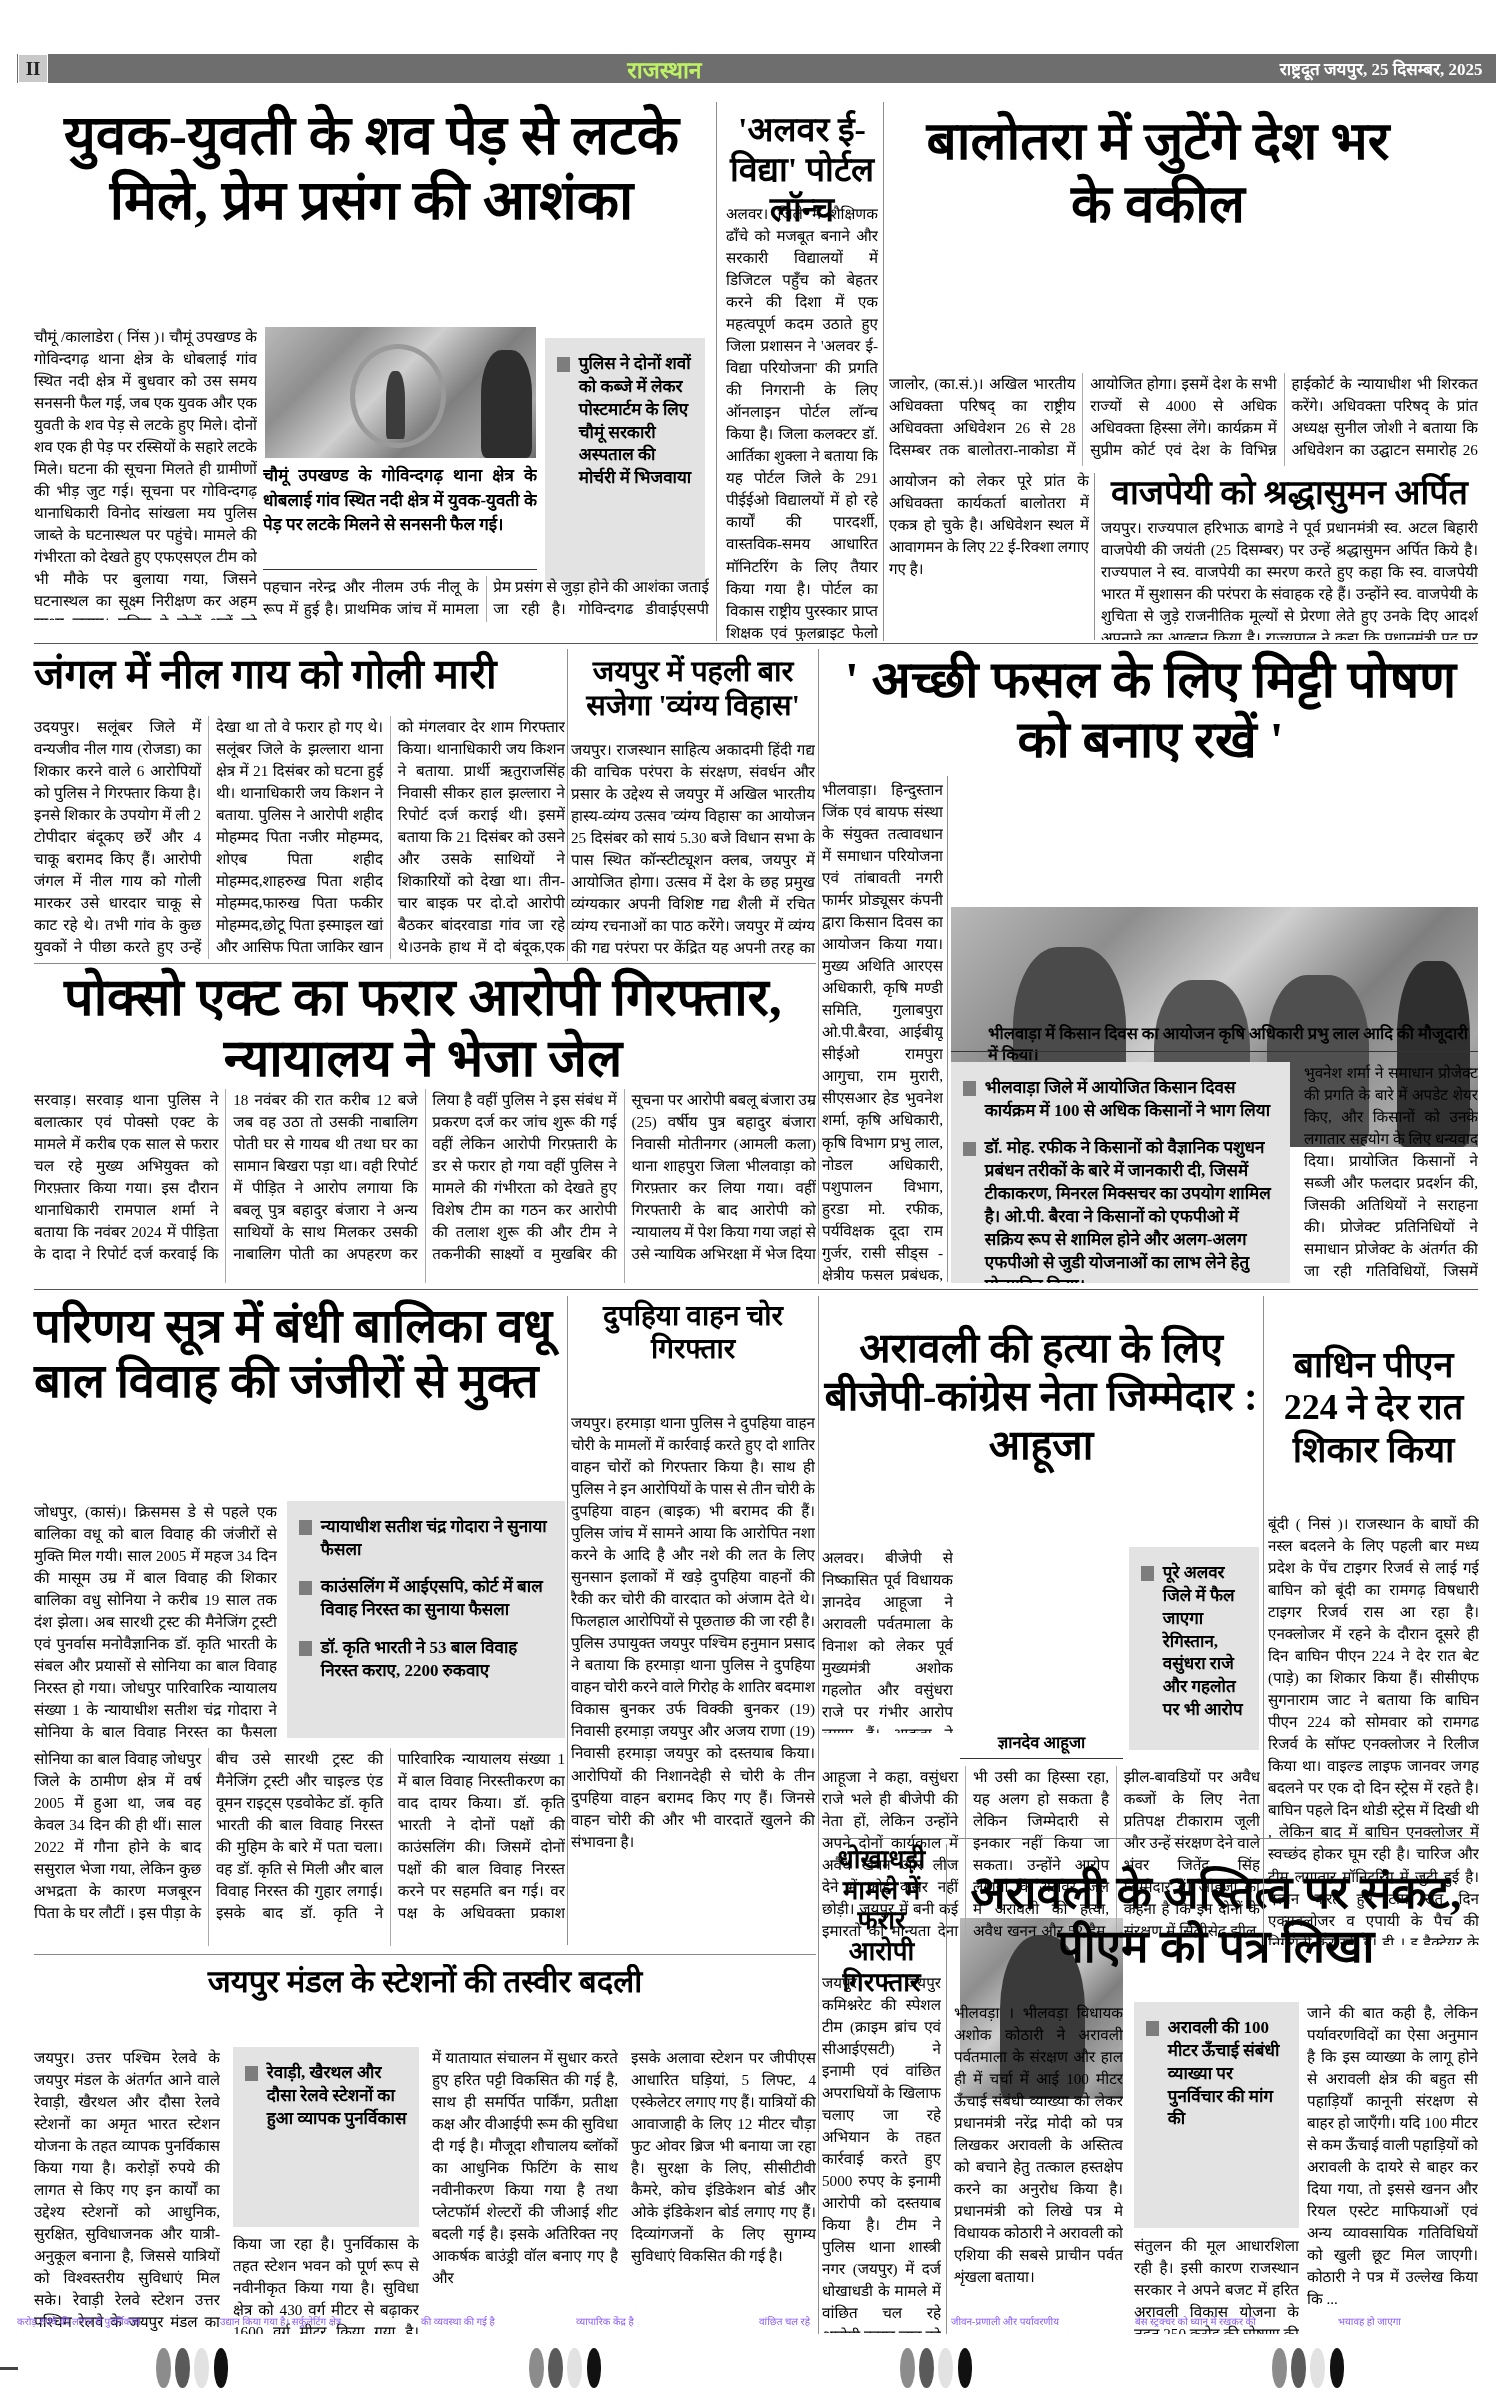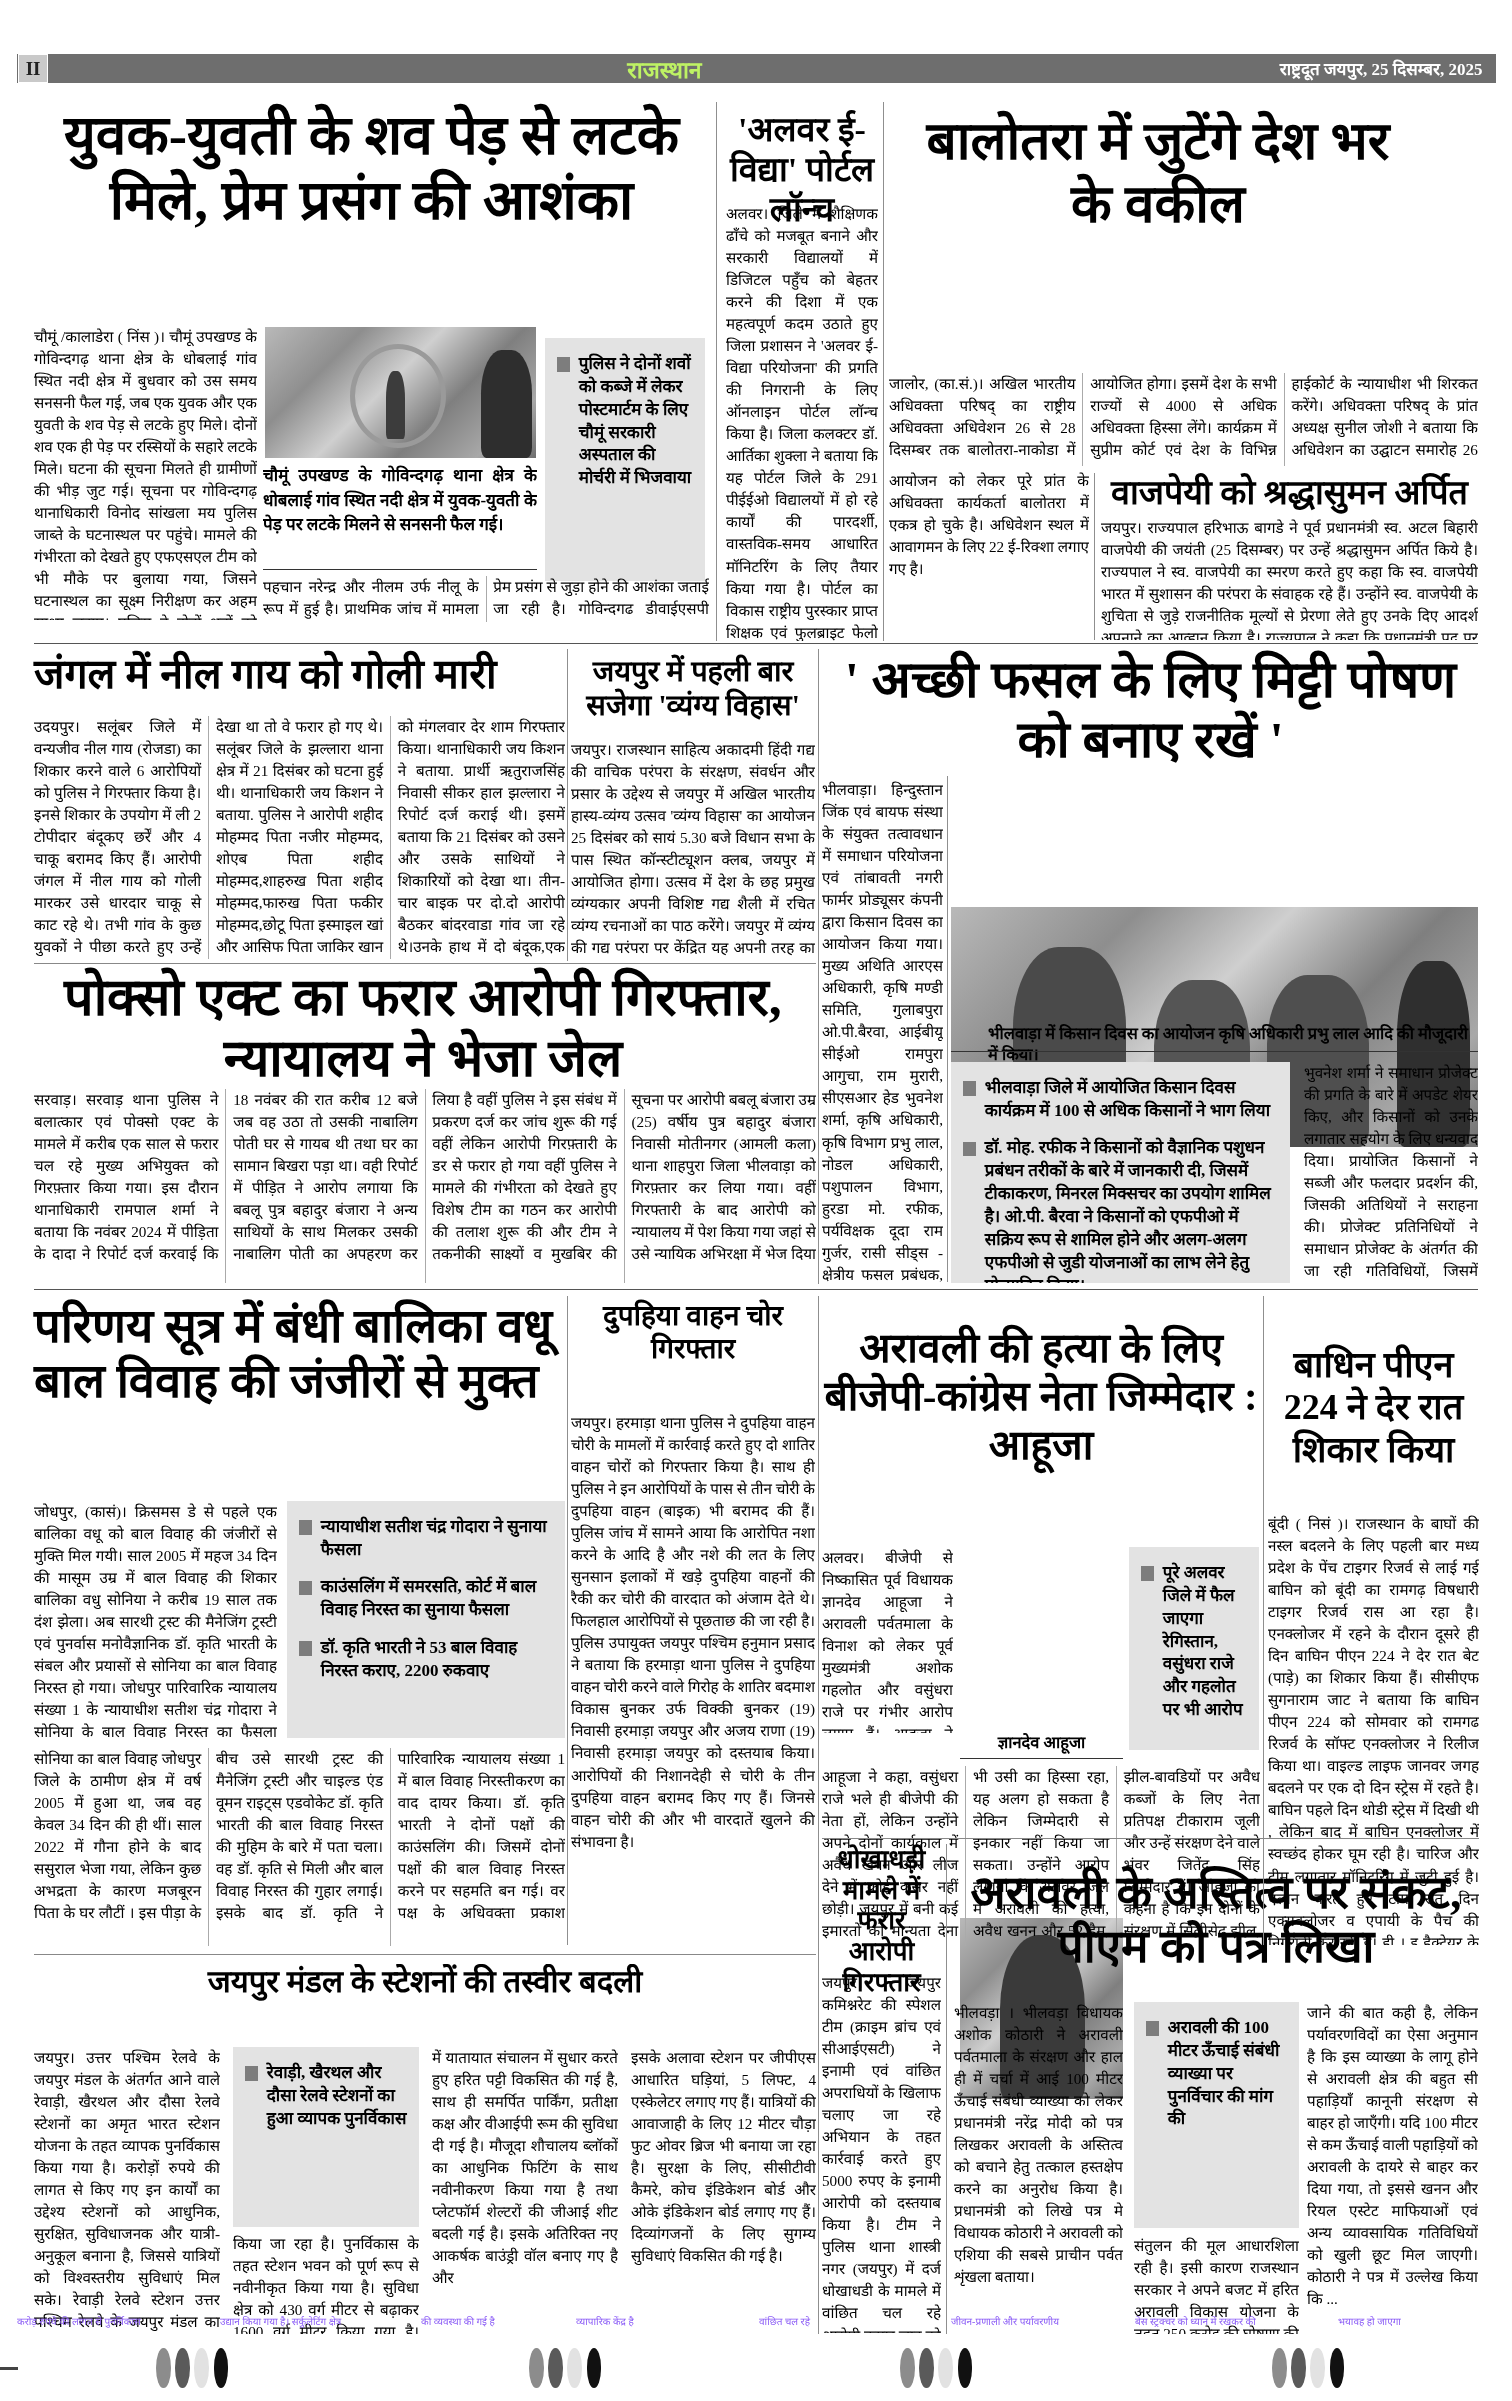--- a/index.html
+++ b/index.html
@@ -97,21 +97,21 @@
 
   <div class="abs hl" style="left:34px;top:1299px;width:531px;font-size:47px;">परिणय सूत्र में बंधी बालिका वधू बाल विवाह की जंजीरों से मुक्त</div>
   <div class="abs body" style="left:34px;top:1501px;width:243px;height:237px;">जोधपुर, (कासं)। क्रिसमस डे से पहले एक बालिका वधू को बाल विवाह की जंजीरों से मुक्ति मिल गयी। साल 2005 में महज 34 दिन की मासूम उम्र में बाल विवाह की शिकार बालिका वधु सोनिया ने करीब 19 साल तक दंश झेला। अब सारथी ट्रस्ट की मैनेजिंग ट्रस्टी एवं पुनर्वास मनोवैज्ञानिक डॉ. कृति भारती के संबल और प्रयासों से सोनिया का बाल विवाह निरस्त हो गया। जोधपुर पारिवारिक न्यायालय संख्या 1 के न्यायाधीश सतीश चंद्र गोदारा ने सोनिया के बाल विवाह निरस्त का फैसला सुनाया। जिसके साथ ही सोनिया व परिजनों की आंखों से खुशी के आंसु छलक गए। सारथी ट्रस्ट की डॉ.कृति ने अब तक 53 जोड़ो के बाल विवाह निरस्त करवा कर अनूठा रिकॉर्ड बनाया है।</div>
   <div class="abs graybox" style="left:287px;top:1501px;width:278px;height:237px;">
     <div class="bullet-item">
       <span class="bullet-square"></span>
       <span class="bullet-text">न्यायाधीश सतीश चंद्र गोदारा ने सुनाया फैसला</span>
     </div>
     <div class="bullet-item">
       <span class="bullet-square"></span>
-      <span class="bullet-text">काउंसलिंग में समरसति, कोर्ट में बाल विवाह निरस्त का सुनाया फैसला</span>
+      <span class="bullet-text">काउंसलिंग में आईएसपि, कोर्ट में बाल विवाह निरस्त का सुनाया फैसला</span>
     </div>
     <div class="bullet-item">
       <span class="bullet-square"></span>
       <span class="bullet-text">डॉ. कृति भारती ने 53 बाल विवाह निरस्त कराए, 2200 रुकवाए</span>
     </div>
   </div>
   <div class="abs body cols3" style="left:34px;top:1748px;width:531px;height:198px;">सोनिया का बाल विवाह जोधपुर जिले के ठामीण क्षेत्र में वर्ष 2005 में हुआ था, जब वह केवल 34 दिन की ही थीं। साल 2022 में गौना होने के बाद ससुराल भेजा गया, लेकिन कुछ अभद्रता के कारण मजबूरन पिता के घर लौटीं । इस पीड़ा के बीच उसे सारथी ट्रस्ट की मैनेजिंग ट्रस्टी और चाइल्ड एंड वूमन राइट्स एडवोकेट डॉ. कृति भारती की बाल विवाह निरस्त की मुहिम के बारे में पता चला। वह डॉ. कृति से मिली और बाल विवाह निरस्त की गुहार लगाई। इसके बाद डॉ. कृति ने पारिवारिक न्यायालय संख्या 1 में बाल विवाह निरस्तीकरण का वाद दायर किया। डॉ. कृति भारती ने दोनों पक्षों की काउंसलिंग की। जिसमें दोनों पक्षों की बाल विवाह निरस्त करने पर सहमति बन गई। वर पक्ष के अधिवक्ता प्रकाश विश्नोई का भी सकारात्मक सहयोग रहा। डॉ.कृति ने न्यायालय में पैरवी करते हुए बाल विवाह के तथ्यों और दस्तावेजों को पेश किया। जिस पर पारिवारिक न्यायालय संख्या 1 के न्यायाधीश सतीश चंद्र गोदारा ने सुनवाई कर बाल विवाह निरस्त का फैसला सुनाया। सोनिया को केवल 5 माह की न्यायिक प्रक्रिया में ही बाल विवाह से मुक्ति मिली। फैसला सुनाते हुए पारिवारिक न्यायालय संख्या-1 के न्यायाधीश सतीश चंद्र गोदारा ने बाल विवाह की कुप्रथा पर कड़ा संदेश दिया। उन्होंने डॉ.कृति की साहसिक मुहिम की भी प्रशंसा की। उल्लेखनीय है कि सारथी ट्रस्ट की डॉ. कृति भारती ने ही देश का पहला बाल विवाह निरस्त करवाया था। अब तक उन्होंने 53 जोड़ों के बाल विवाह निरस्त करवा दिए हैं तथा करीब 2200 से अधिक बाल विवाह रोके हैं। साहसिक मुहिम के लिए वर्ल्ड रिकार्ड्स इंडिया,एशिया बुक और लिम्का बुक ऑफ रिकॉर्ड्स में नाम दर्ज है। सीबीएसई ने उनकी मुहिम को कक्षा 11 के पाठ्यक्रम में शामिल किया।डॉ. कृति को टेफ्ड मैगजीन की वर्ल्ड टॉप टेन एक्टिविस्ट सूची, बीबीसी की 100 प्रभावशाली महिलाओं की सूची, मारवाड़-मेवाड़ रत्न सहित कई राष्ट्रीय एवं अंतरराष्ट्रीय सम्मानों से नवाजा जा चुका है।</div>
 
   <div class="abs hl ctr" style="left:571px;top:1299px;width:244px;font-size:28px;text-align:center;">दुपहिया वाहन चोर गिरफ्तार</div>
   <div class="abs body" style="left:571px;top:1412px;width:244px;height:534px;">जयपुर। हरमाड़ा थाना पुलिस ने दुपहिया वाहन चोरी के मामलों में कार्रवाई करते हुए दो शातिर वाहन चोरों को गिरफ्तार किया है।  साथ ही पुलिस ने इन आरोपियों के पास से तीन चोरी के दुपहिया वाहन (बाइक) भी बरामद की हैं। पुलिस जांच में सामने आया कि आरोपित नशा करने के आदि है और नशे की लत के लिए  सुनसान इलाकों में खड़े दुपहिया वाहनों की रैकी कर चोरी की वारदात को अंजाम देते थे। फिलहाल आरोपियों से पूछताछ की जा रही है। पुलिस उपायुक्त जयपुर पश्चिम हनुमान प्रसाद ने बताया कि हरमाड़ा थाना पुलिस ने दुपहिया वाहन चोरी करने वाले गिरोह के शातिर बदमाश विकास बुनकर उर्फ विक्की बुनकर (19) निवासी हरमाड़ा जयपुर और अजय राणा (19) निवासी हरमाड़ा जयपुर को दस्तयाब किया। आरोपियों की निशानदेही से चोरी के तीन दुपहिया वाहन बरामद किए गए हैं। जिनसे वाहन चोरी की और भी वारदातें खुलने की संभावना है।</div>

